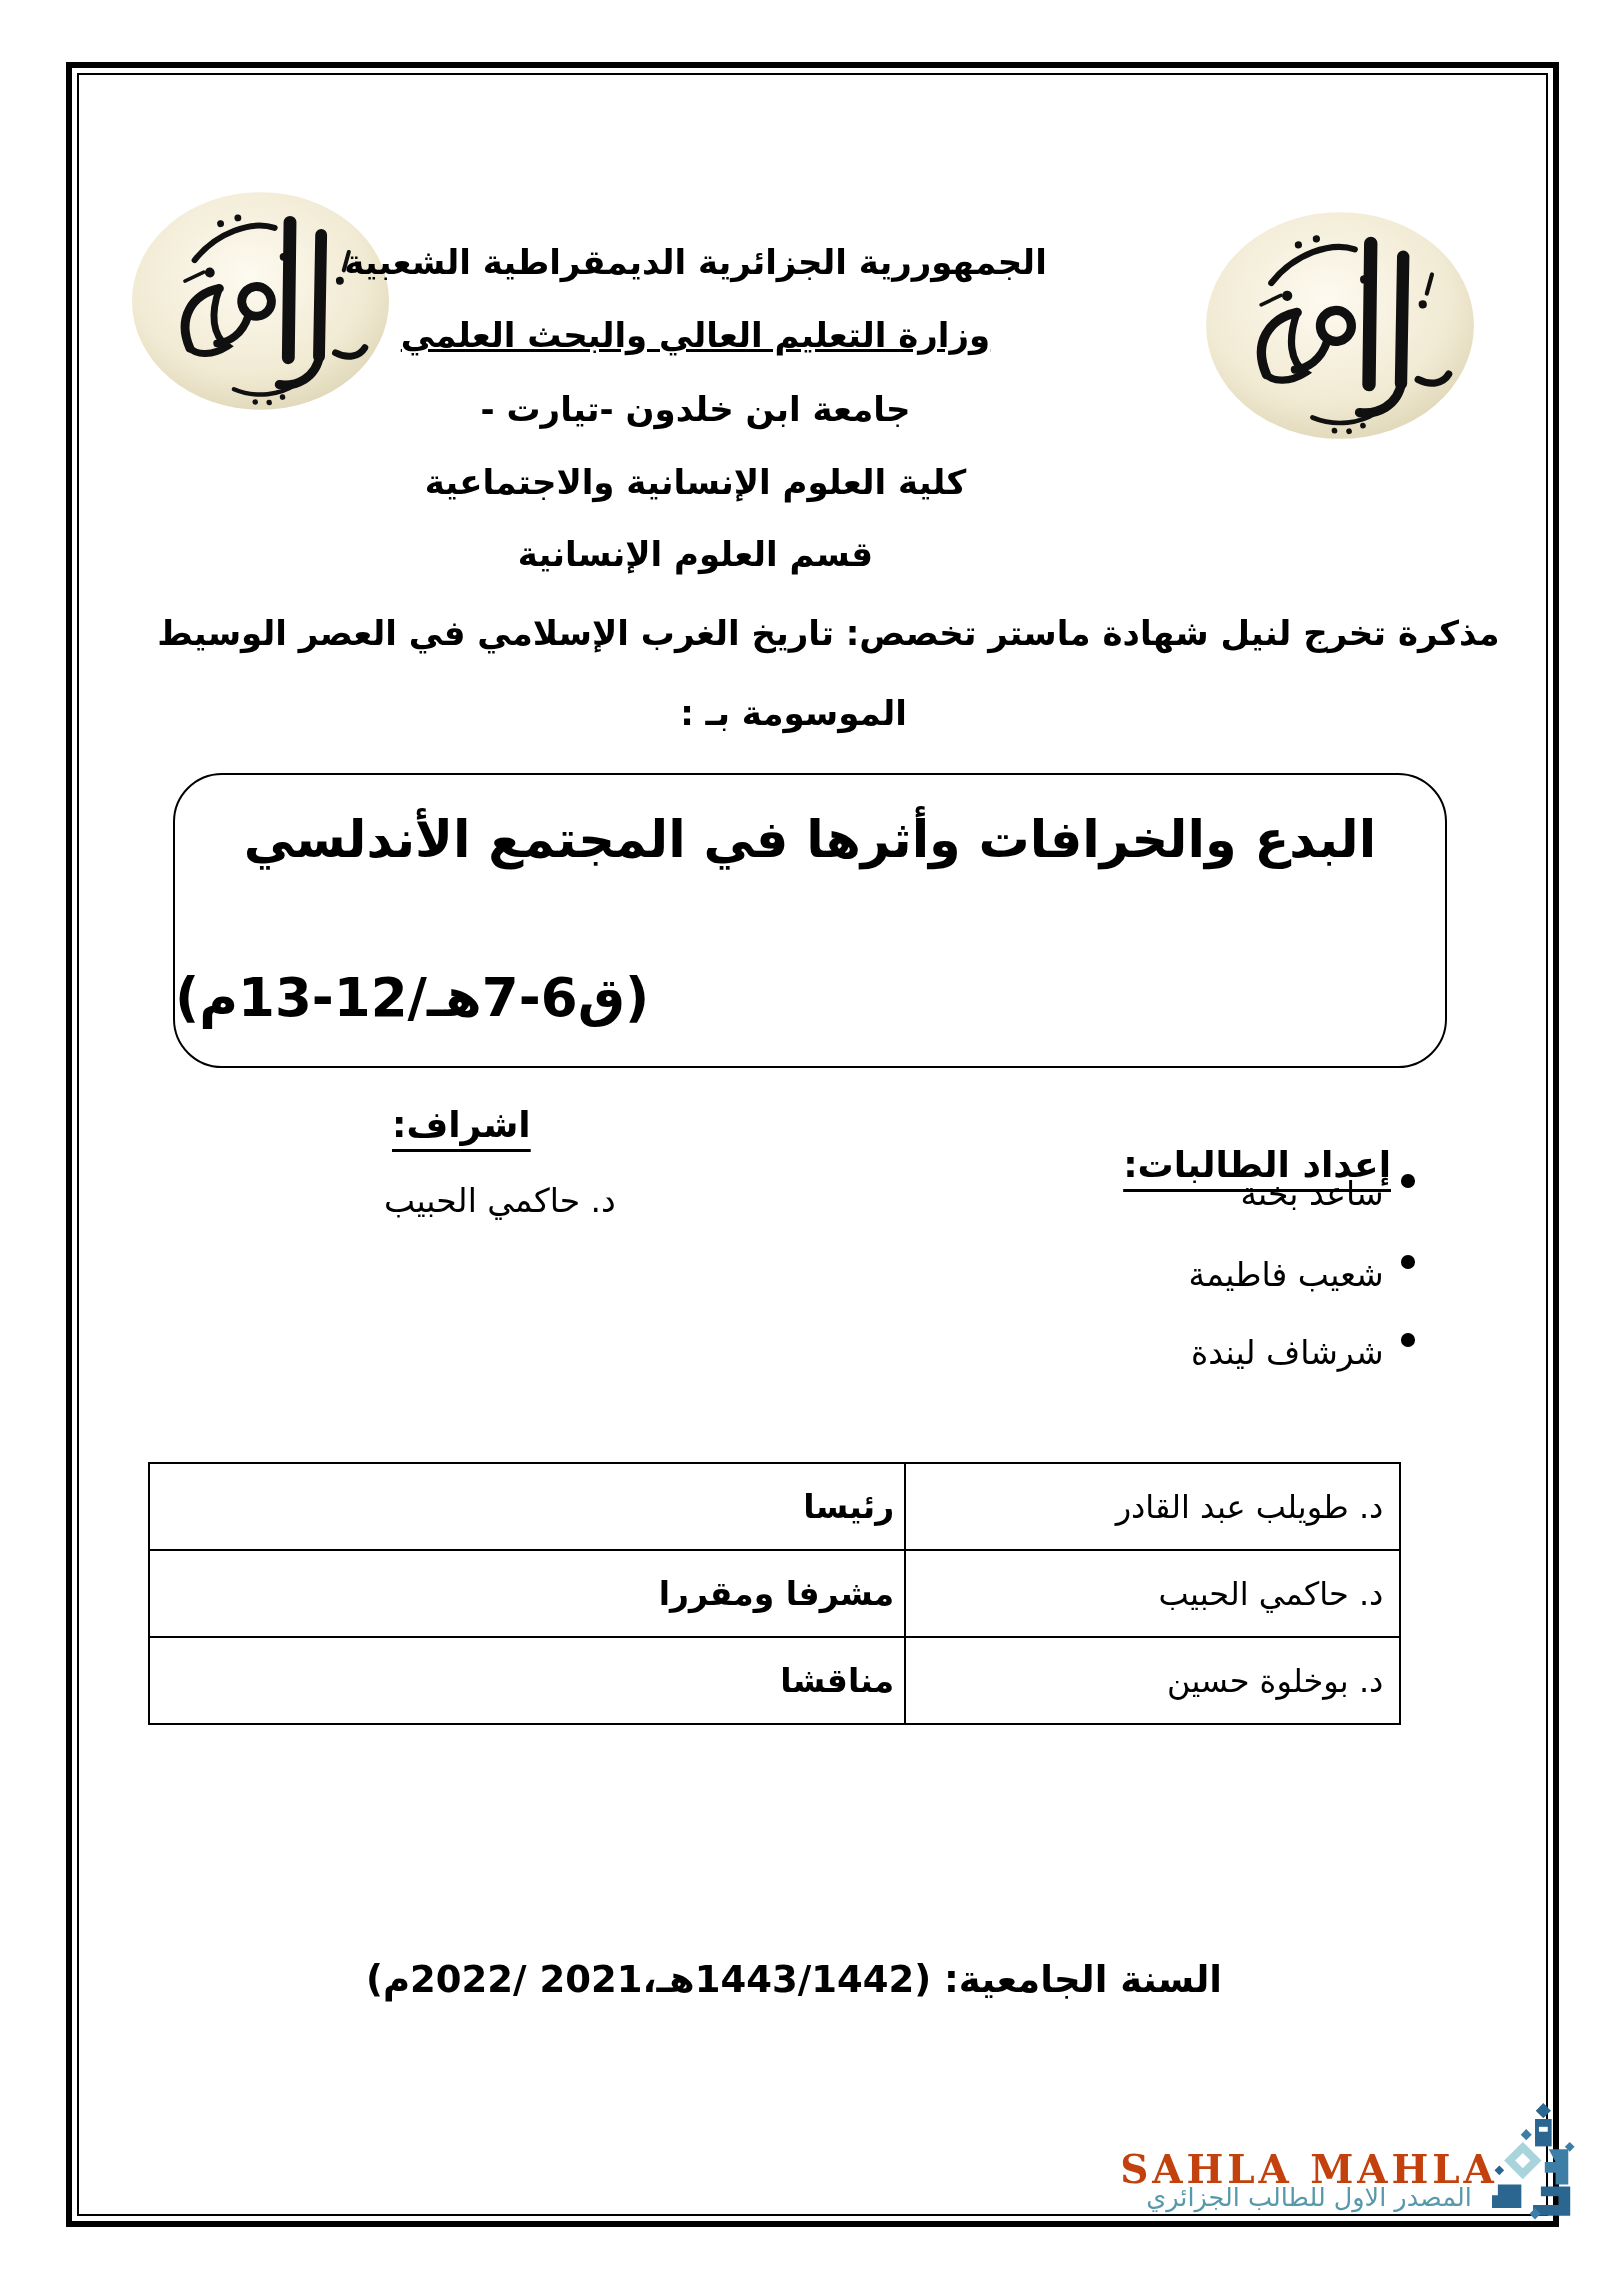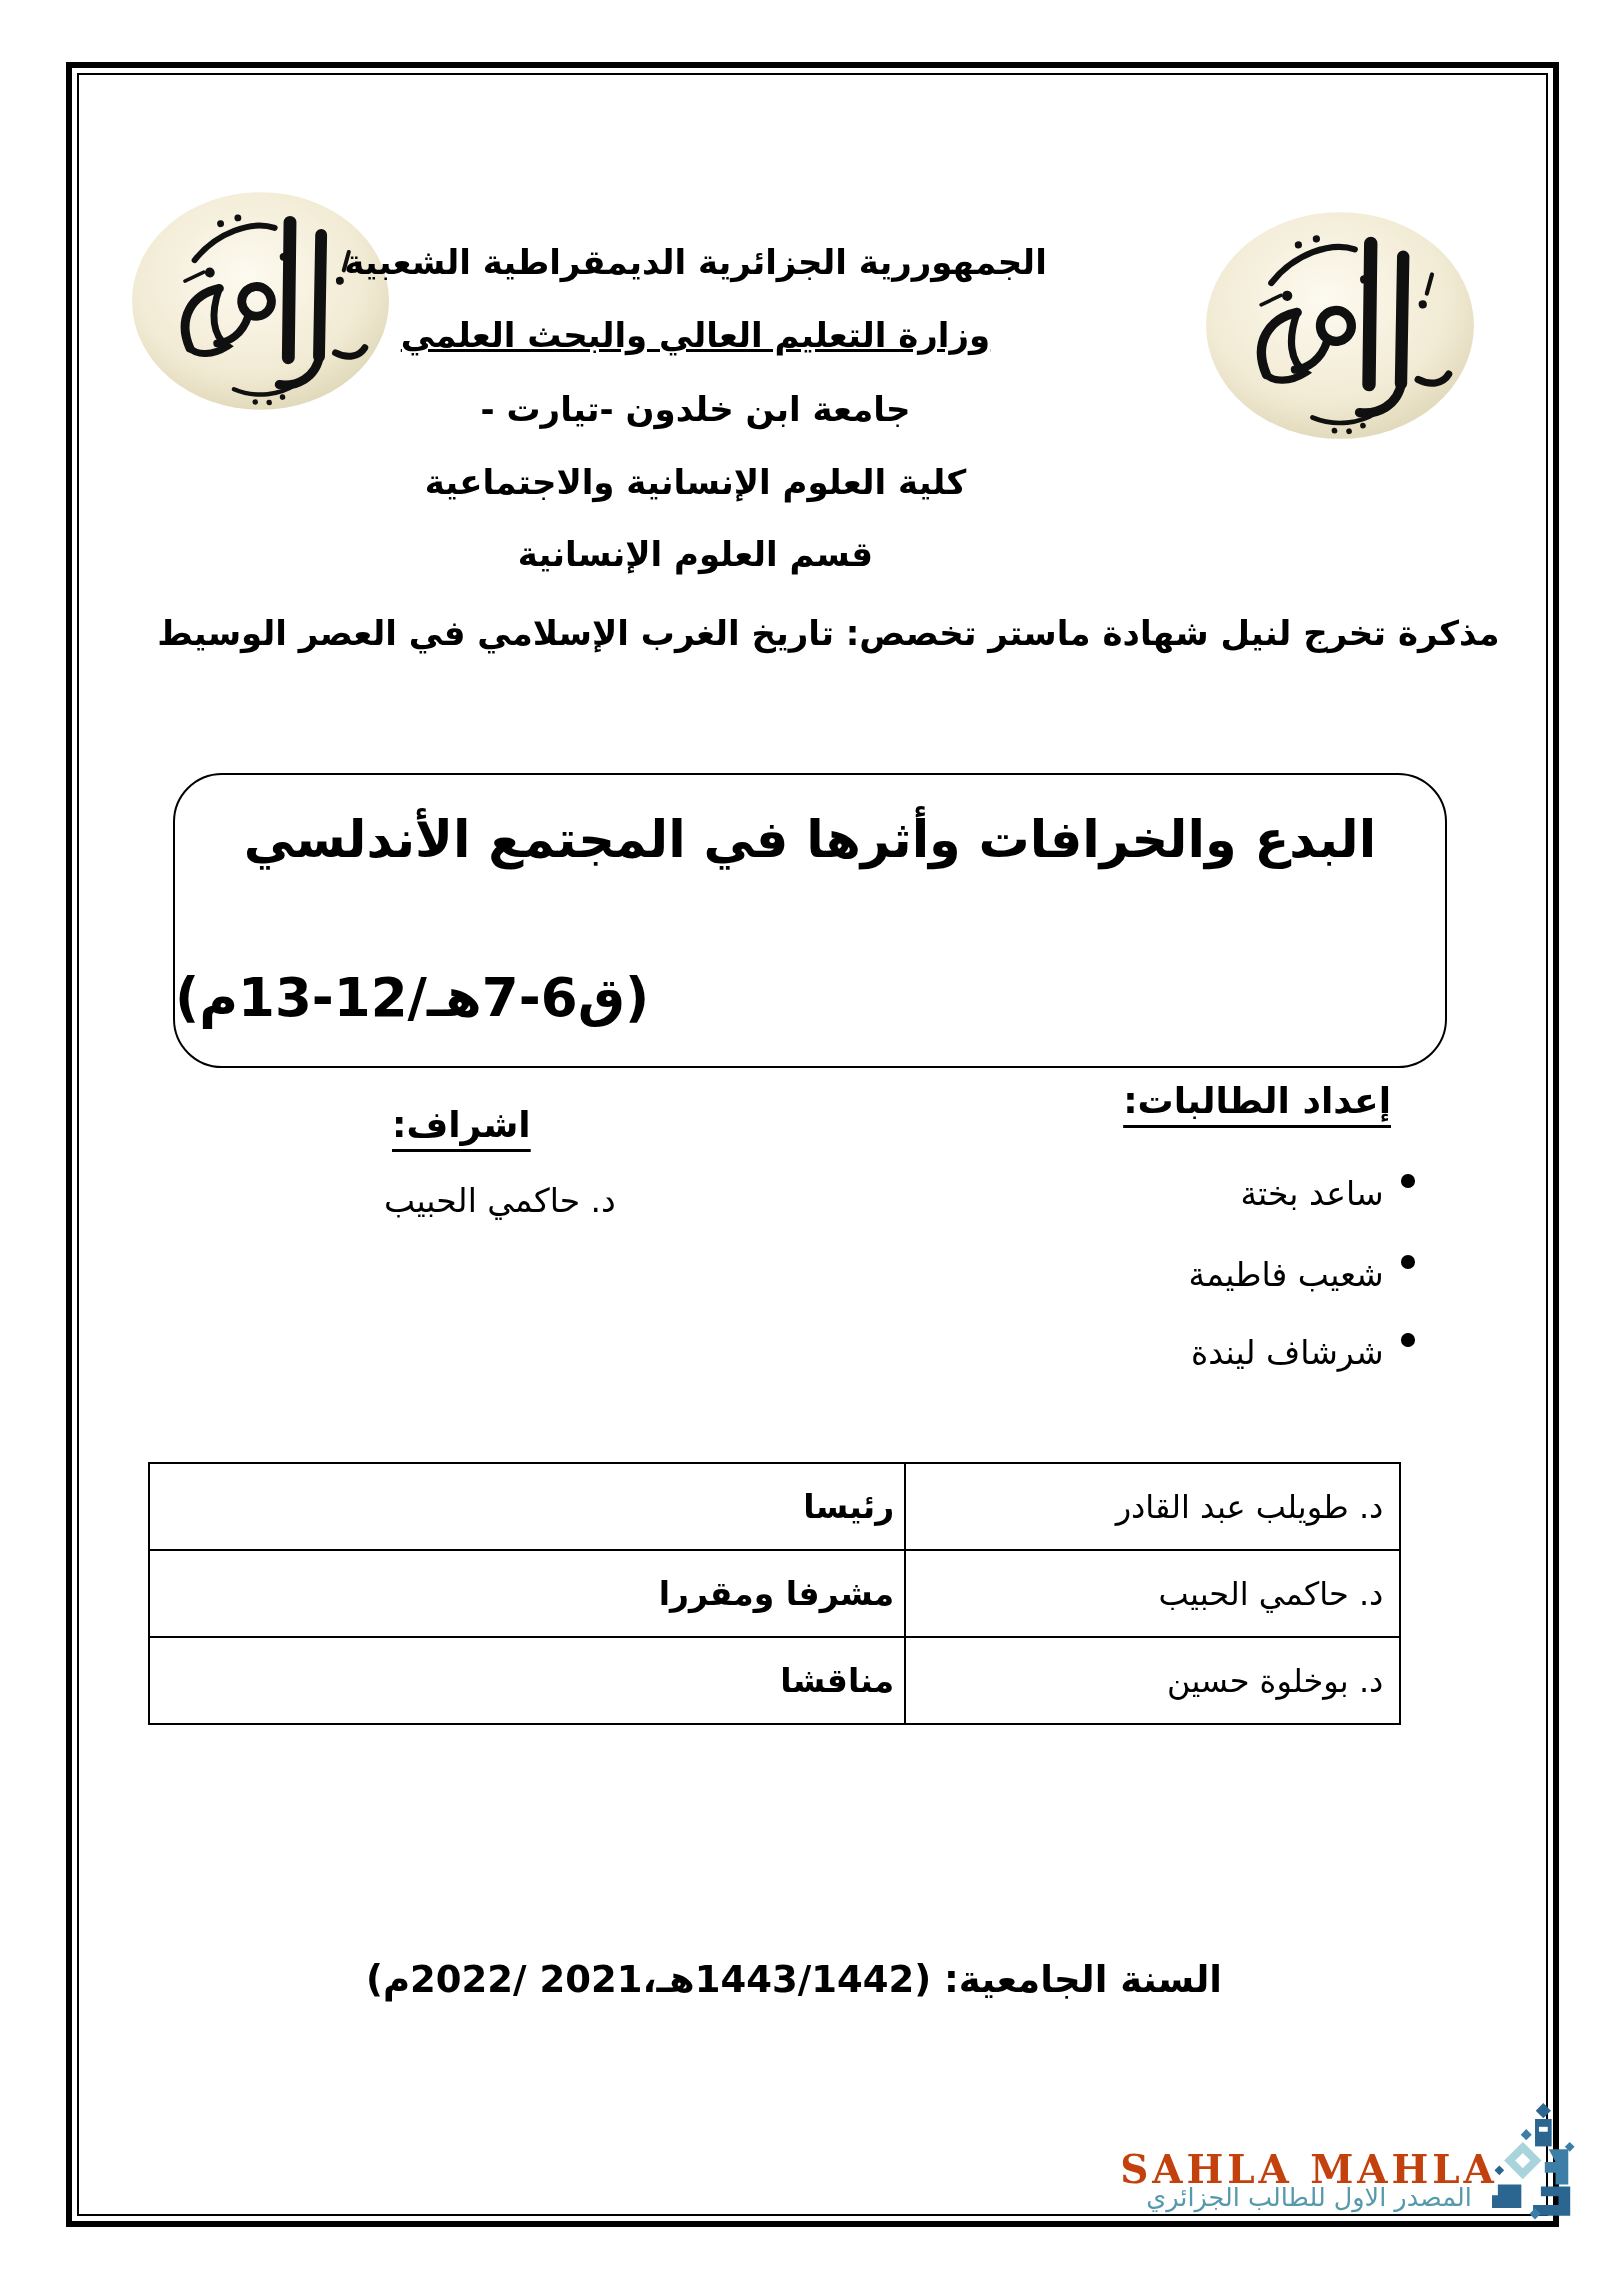--- a/index.html
+++ b/index.html
@@ -24,21 +24,21 @@
   
   .title-box{position:absolute;left:173px;top:773px;width:1274px;height:295px;
              border:2.9px solid #000;border-radius:49px;box-sizing:border-box;padding-left:36px;}
   .title-line1{position:absolute;top:35px;left:0;width:100%;text-align:center;
                font-weight:700;font-size:51px;white-space:nowrap;}
   .title-line2{position:absolute;top:192px;left:0;width:100%;text-align:left;
                font-weight:700;font-size:53px;white-space:nowrap;}
   
   .sec-heading{position:absolute;font-weight:700;font-size:36px;white-space:nowrap;
                text-decoration:underline;text-decoration-thickness:2.9px;text-underline-offset:11.8px;}
-  .prep-heading{top:1080px;right:230px;text-decoration:underline;}
+  .prep-heading{top:1144px;right:230px;text-decoration:underline;}
   .sup-heading{top:1104px;left:392px;}
   .student{position:absolute;right:206px;display:flex;align-items:flex-start;font-size:33px;white-space:nowrap;}
   .student .dot{width:13.7px;height:13.7px;border-radius:50%;background:#000;margin-left:17.6px;flex:0 0 auto;}
   .st0{top:1174px;} .st1{top:1255px;} .st2{top:1333px;}
   .supervisor{position:absolute;left:384px;top:1181px;font-size:33px;white-space:nowrap;}
   
   .jury{position:absolute;left:148px;top:1462px;width:1253px;border-collapse:collapse;direction:rtl;}
   .jury td{border:2.9px solid #000;height:87px;vertical-align:middle;box-sizing:border-box;}
   .jury .name{width:495px;font-size:32px;padding:0 15.7px 0 5.9px;text-align:right;}
   .jury .role{font-size:33px;font-weight:700;padding:0 9.8px 0 5.9px;text-align:right;}
@@ -104,20 +104,21 @@
   <svg class="seal seal-right" viewBox="0 0 264 224">
     <use href="#sealArt"></use>
   </svg>
 
   <div class="hl hl-narrow h0">الجمهوررية الجزائرية الديمقراطية الشعبية</div>
   <div class="hl hl-narrow h1">وزارة التعليم العالي والبحث العلمي</div>
   <div class="hl hl-narrow h2">جامعة ابن خلدون -تيارت -</div>
   <div class="hl hl-narrow h3">كلية العلوم الإنسانية والاجتماعية</div>
   <div class="hl hl-narrow h4">قسم العلوم الإنسانية</div>
   <div class="hl h5">مذكرة تخرج لنيل شهادة ماستر تخصص: تاريخ الغرب الإسلامي في العصر الوسيط</div>
+  <div class="hl h6">الموسومة بـ :</div>
 
   <div class="title-box">
     <div class="title-line1">البدع والخرافات وأثرها في المجتمع الأندلسي</div>
     <div class="title-line2">(ق6-7هـ/12-13م)</div>
   </div>
 
   <div class="sec-heading prep-heading">إعداد الطالبات:</div>
   <div class="student st0">
     <span class="dot"></span>
     <span>ساعد بختة</span>

